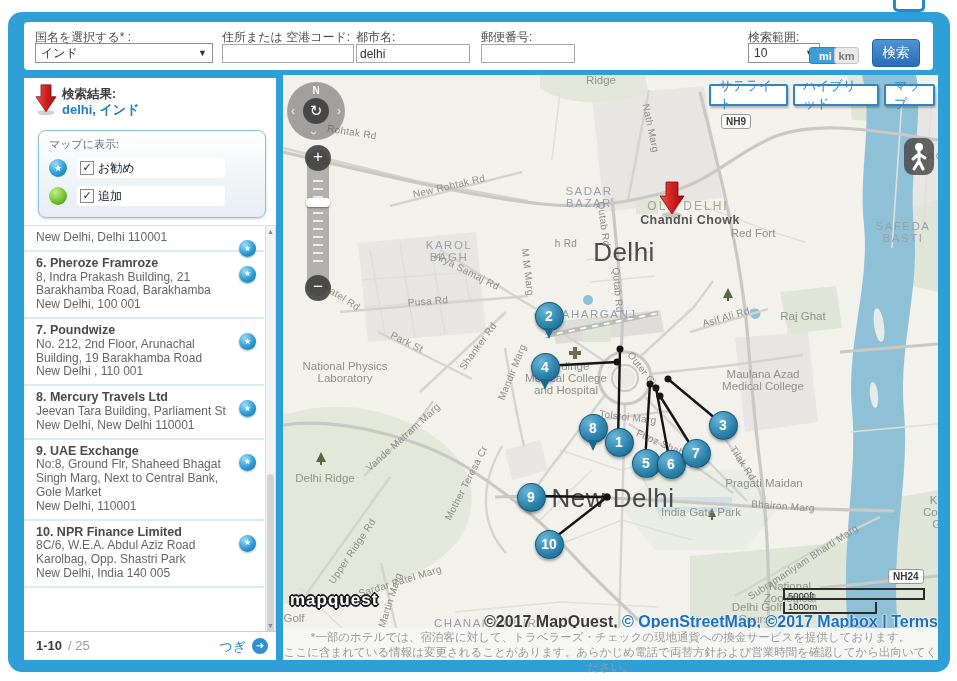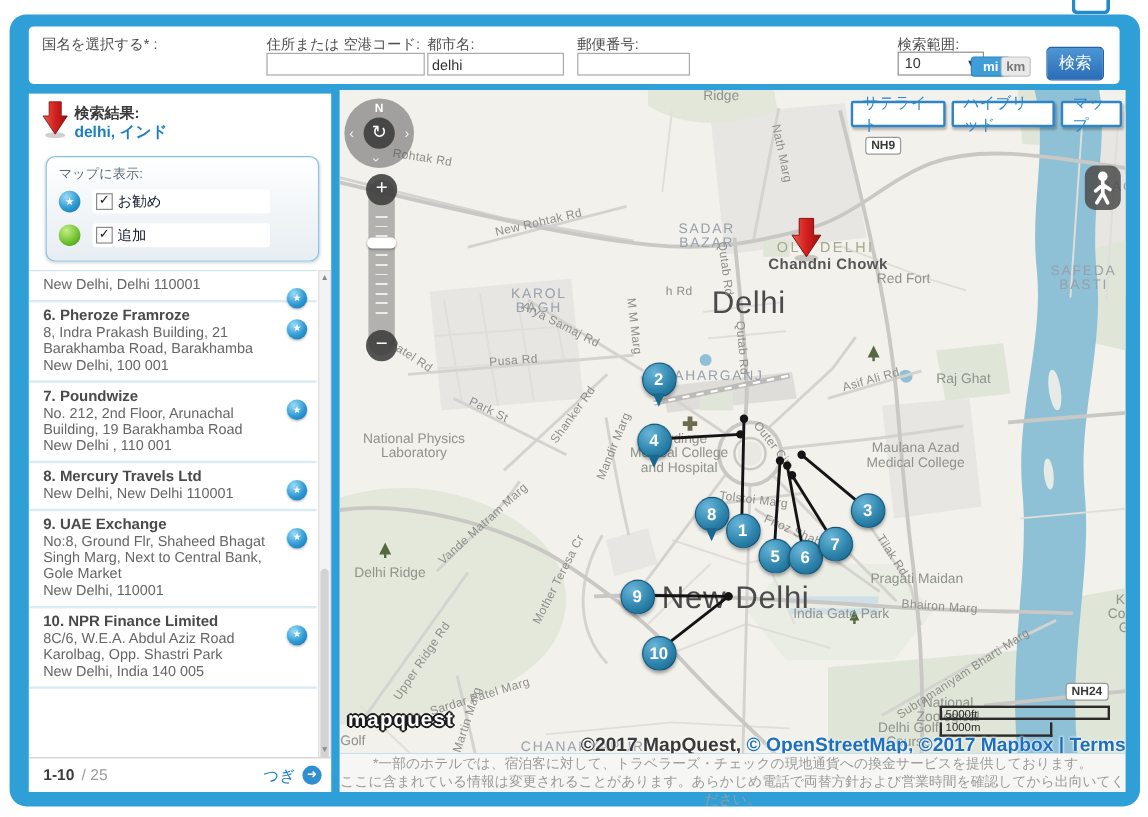--- a/index.html
+++ b/index.html
@@ -117,20 +117,24 @@
     font-size:11.5px;text-align:center;line-height:15px;padding-top:2px;box-sizing:border-box;}
 </style>
 </head>
 <body>
 
 <div class="frame"></div>
 <div class="partial-icon"></div>
 
 <div class="topbar">
   <label style="left:11px">国名を選択する* :</label>
+  <div class="tb-select" style="left:11px;width:178px">
+    <span>インド</span>
+    <span class="car">▼</span>
+  </div>
   <label style="left:198px">住所または 空港コード:</label>
   <input class="tb-input" style="left: 198px; width: 124px;" value="">
   <label style="left:332px">都市名:</label>
   <input class="tb-input" style="left: 332px; width: 106px;" value="delhi">
   <label style="left:457px">郵便番号:</label>
   <input class="tb-input" style="left: 457px; width: 86px;" value="">
   <label style="left:724px">検索範囲:</label>
   <div class="tb-select" style="left:724px;width:72px">
     <span>10</span>
     <span class="car">▼</span>
@@ -187,20 +191,21 @@
         <span class="sphere s17 blue">★</span>
       </div>
       <div class="result-item">
         <div class="result-name">7. Poundwize</div>
         <div>No. 212, 2nd Floor, Arunachal Building, 19 Barakhamba Road</div>
         <div>New Delhi , 110 001</div>
         <span class="sphere s17 blue">★</span>
       </div>
       <div class="result-item">
         <div class="result-name">8. Mercury Travels Ltd</div>
+        <div>Jeevan Tara Building, Parliament St</div>
         <div>New Delhi, New Delhi 110001</div>
         <span class="sphere s17 blue">★</span>
       </div>
       <div class="result-item">
         <div class="result-name">9. UAE Exchange</div>
         <div>No:8, Ground Flr, Shaheed Bhagat Singh Marg, Next to Central Bank, Gole Market</div>
         <div>New Delhi, 110001</div>
         <span class="sphere s17 blue">★</span>
       </div>
       <div class="result-item">

